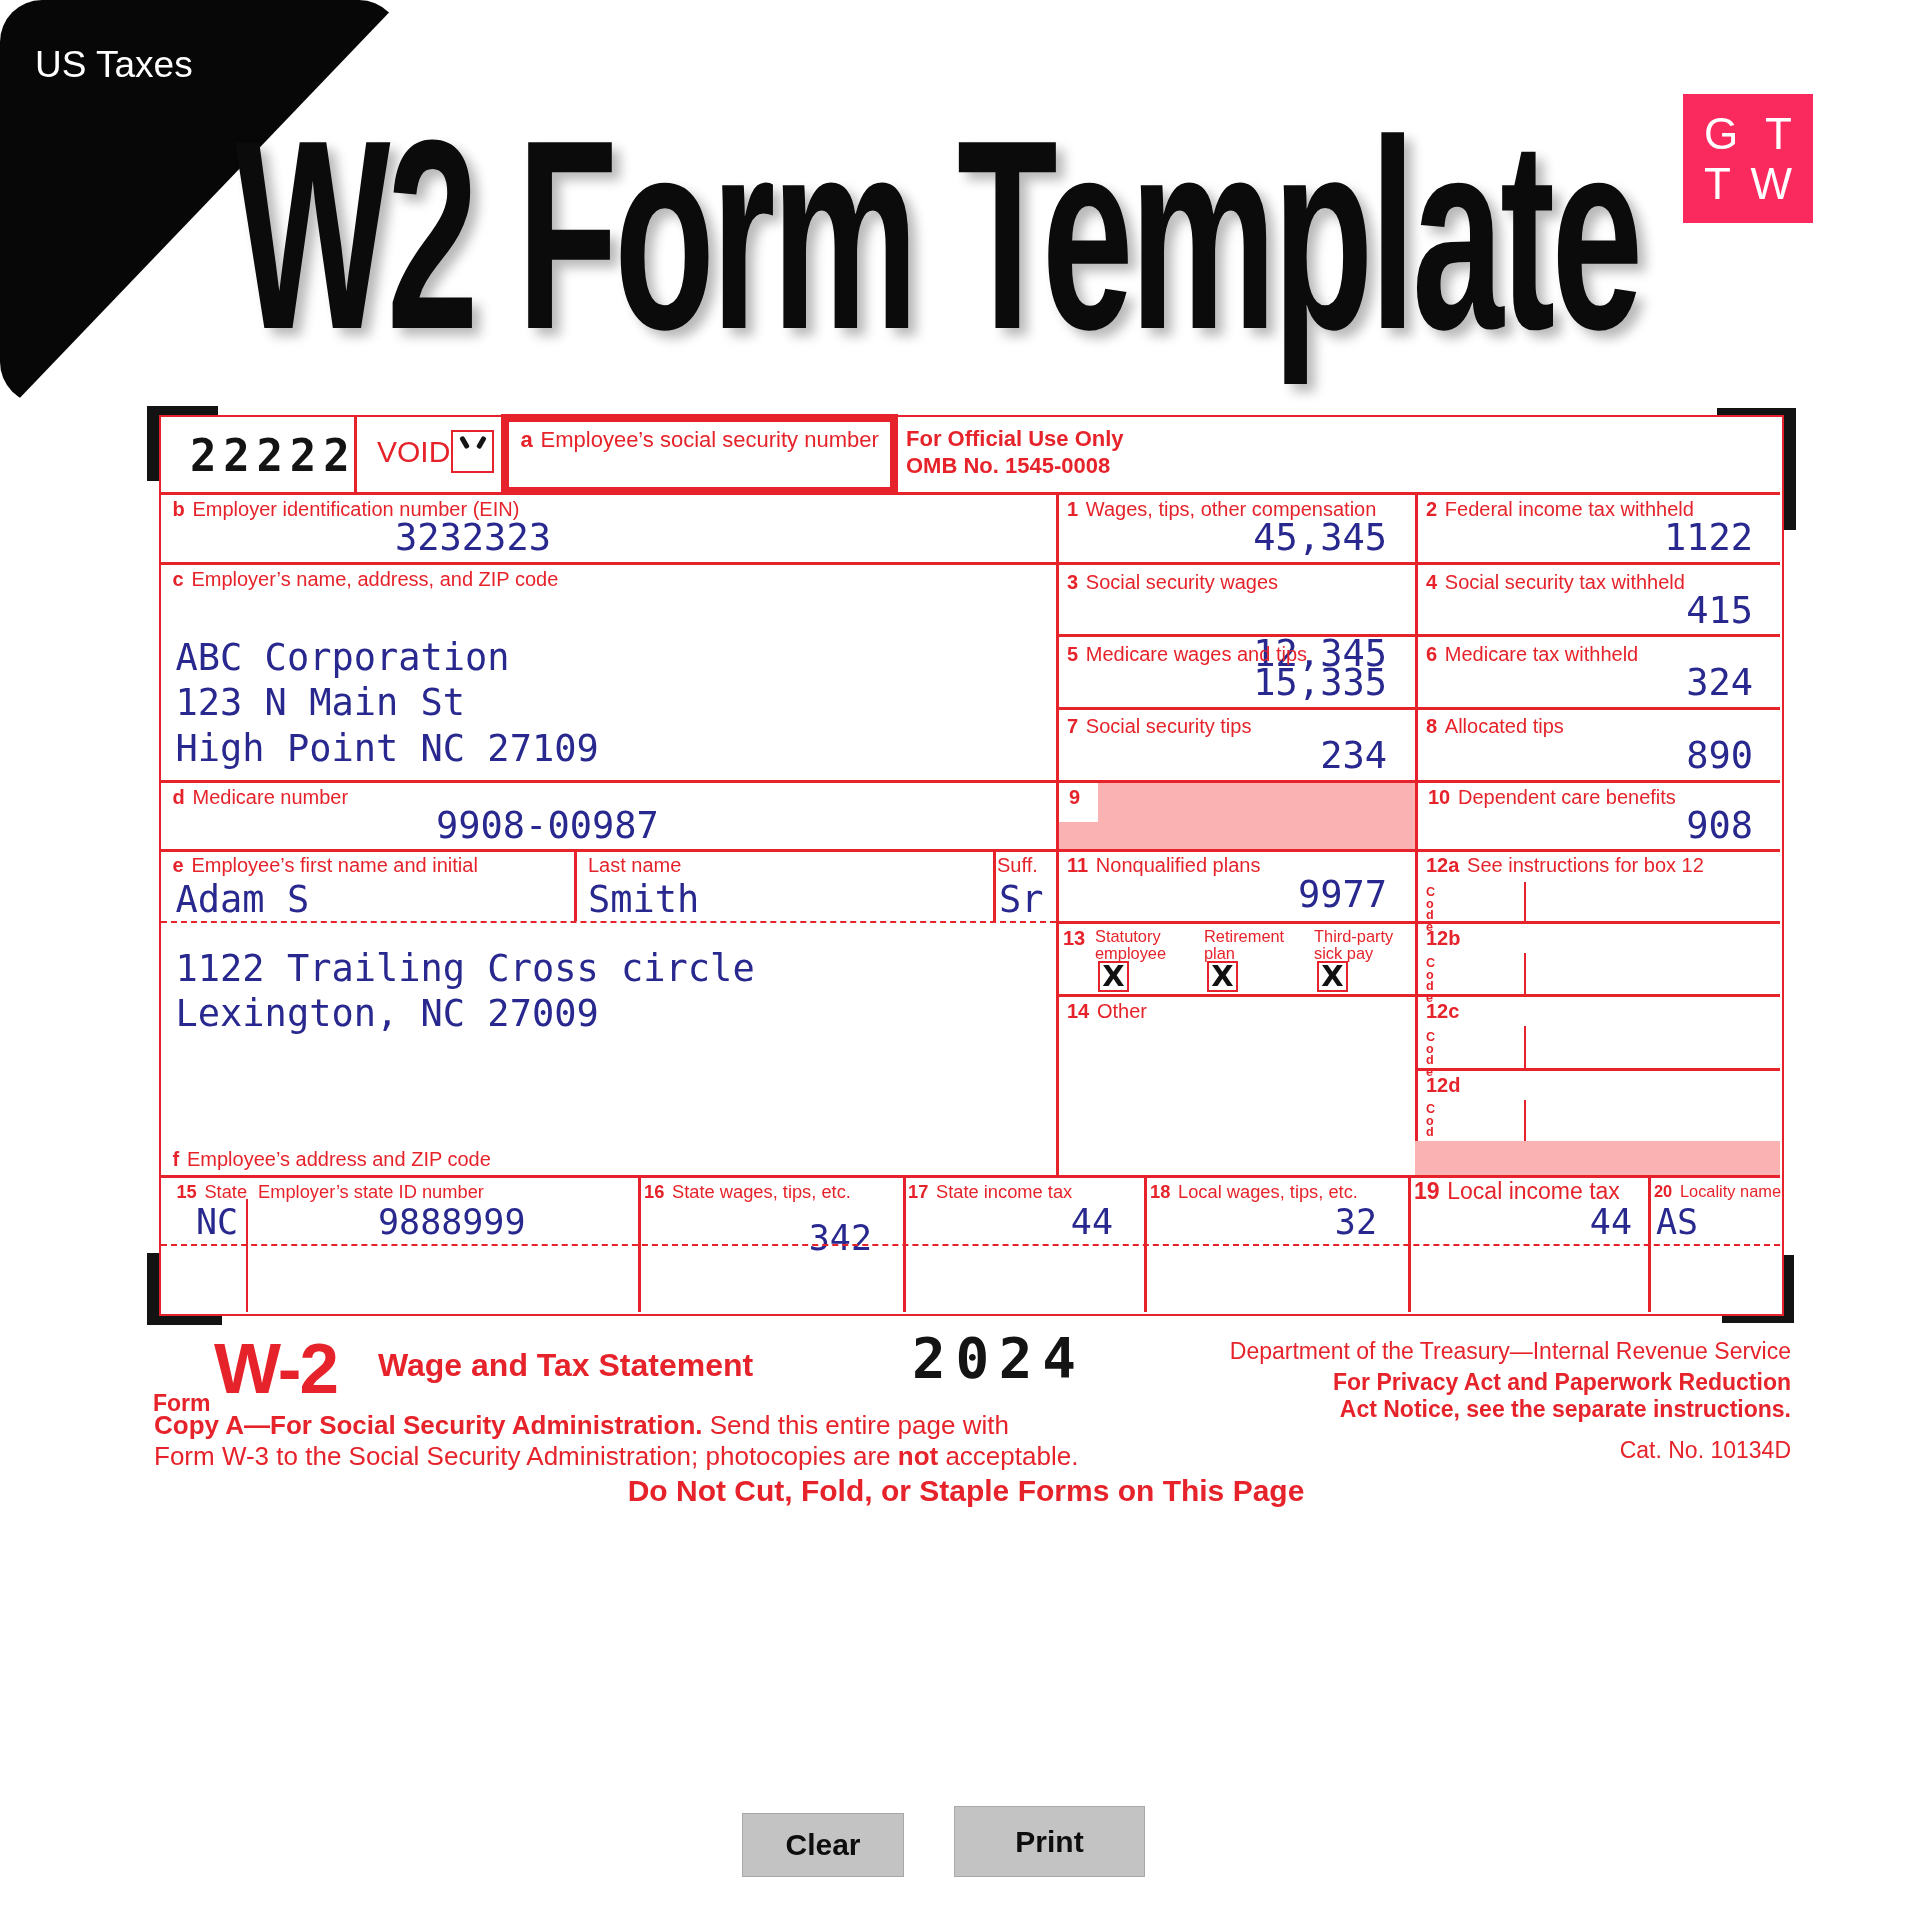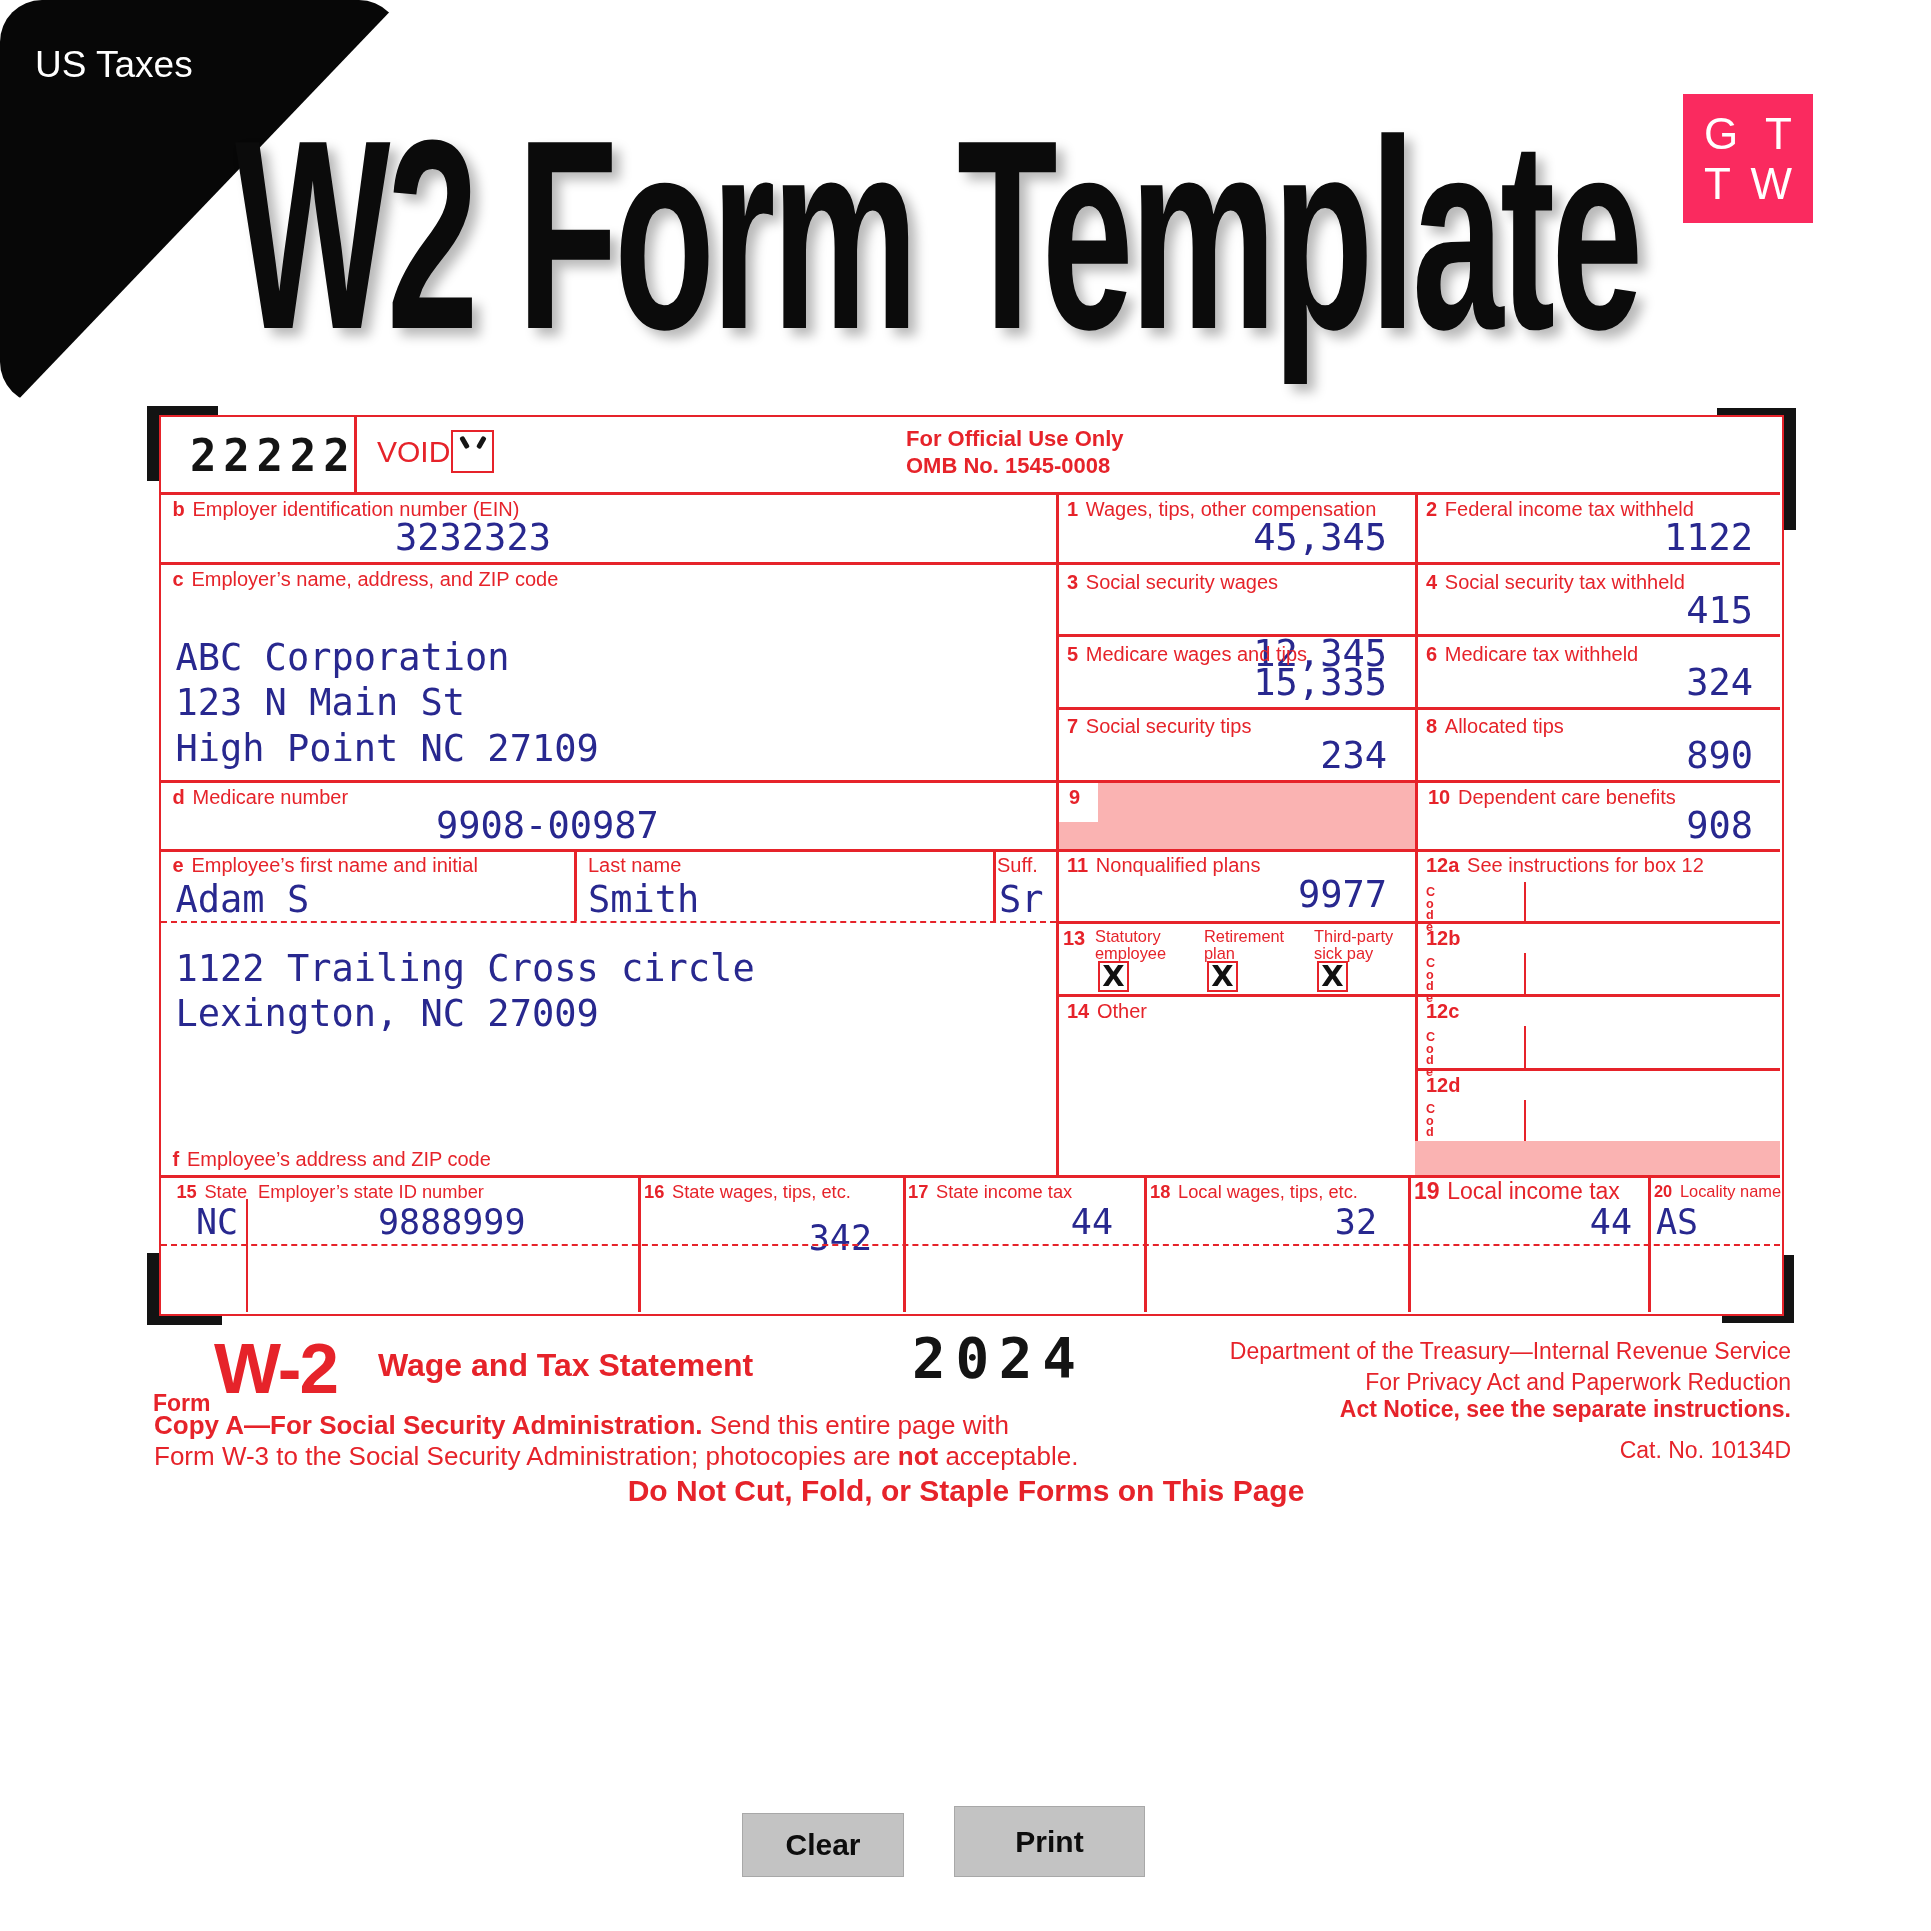--- a/index.html
+++ b/index.html
@@ -101,20 +101,25 @@
 
 <div class="form">
 
   <div class="seg" style="left:29px;top:17.4px;font-size:44px;">22222</div>
   <div class="vl" style="left:193px;top:0;height:75px;"></div>
   <div class="lb" style="left:216px;top:23px;font-size:30px;">VOID</div>
   <div class="voidbox">
     <span class="tick l"></span>
     <span class="tick r"></span>
   </div>
+  <div class="ssnbox">
+    <div class="lb" style="left:11.6px;top:5.8px;font-size:22px;">
+      <b>a</b><span>Employee’s social security number</span>
+    </div>
+  </div>
   <div class="lb bold" style="left:745px;top:9.7px;font-size:22px;">For Official Use Only</div>
   <div class="lb bold" style="left:745px;top:37px;font-size:22px;">OMB No. 1545-0008</div>
   <div class="hl" style="left:0;top:75px;width:1619px;"></div>
 
   <div class="lb" style="left:11.6px;top:81px;">
     <b>b</b><span>Employer identification number (EIN)</span>
   </div>
   <div class="v" style="left:234px;top:102px;">3232323</div>
   <div class="hl" style="left:0;top:145px;width:1619px;"></div>
 
@@ -282,21 +287,21 @@
   <div class="v" style="right:150px;top:788px;font-size:35px;">44</div>
   <div class="v" style="left:1495px;top:788px;font-size:35px;">AS</div>
   <div class="hd" style="left:0;top:827px;width:1619px;"></div>
 </div>
 
 <div class="ftext" style="left:153px;top:1388px;font-size:23px;font-weight:bold;">Form</div>
 <div class="ftext" style="left:214px;top:1333px;font-size:71px;font-weight:bold;letter-spacing:-1.9px;line-height:1;">W-2</div>
 <div class="ftext" style="left:378px;top:1350px;font-size:32px;font-weight:bold;">Wage and Tax Statement</div>
 <div class="seg" style="left:912px;top:1330px;font-size:56px;letter-spacing:9.7px;">2024</div>
 <div class="rtext" style="right:140px;top:1338px;">Department of the Treasury—Internal Revenue Service</div>
-<div class="rtext" style="right:140px;top:1369px;font-weight:normal;">For Privacy Act and Paperwork Reduction</div>
+<div class="rtext" style="right:140px;top:1369px;font-weight:bold;">For Privacy Act and Paperwork Reduction</div>
 <div class="rtext" style="right:140px;top:1396px;font-weight:bold;">Act Notice, see the separate instructions.</div>
 <div class="rtext" style="right:140px;top:1437px;">Cat. No. 10134D</div>
 <div class="ftext" style="left:154px;top:1410px;">
   <b>Copy A—For Social Security Administration.</b><span> Send this entire page with</span>
 </div>
 <div class="ftext" style="left:154px;top:1441px;">
   <span>Form W-3 to the Social Security Administration; photocopies are </span><b>not</b><span> acceptable.</span>
 </div>
 <div class="ftext" style="left:483px;width:966px;top:1475px;text-align:center;font-weight:bold;font-size:30px;">Do Not Cut, Fold, or Staple Forms on This Page</div>
 

